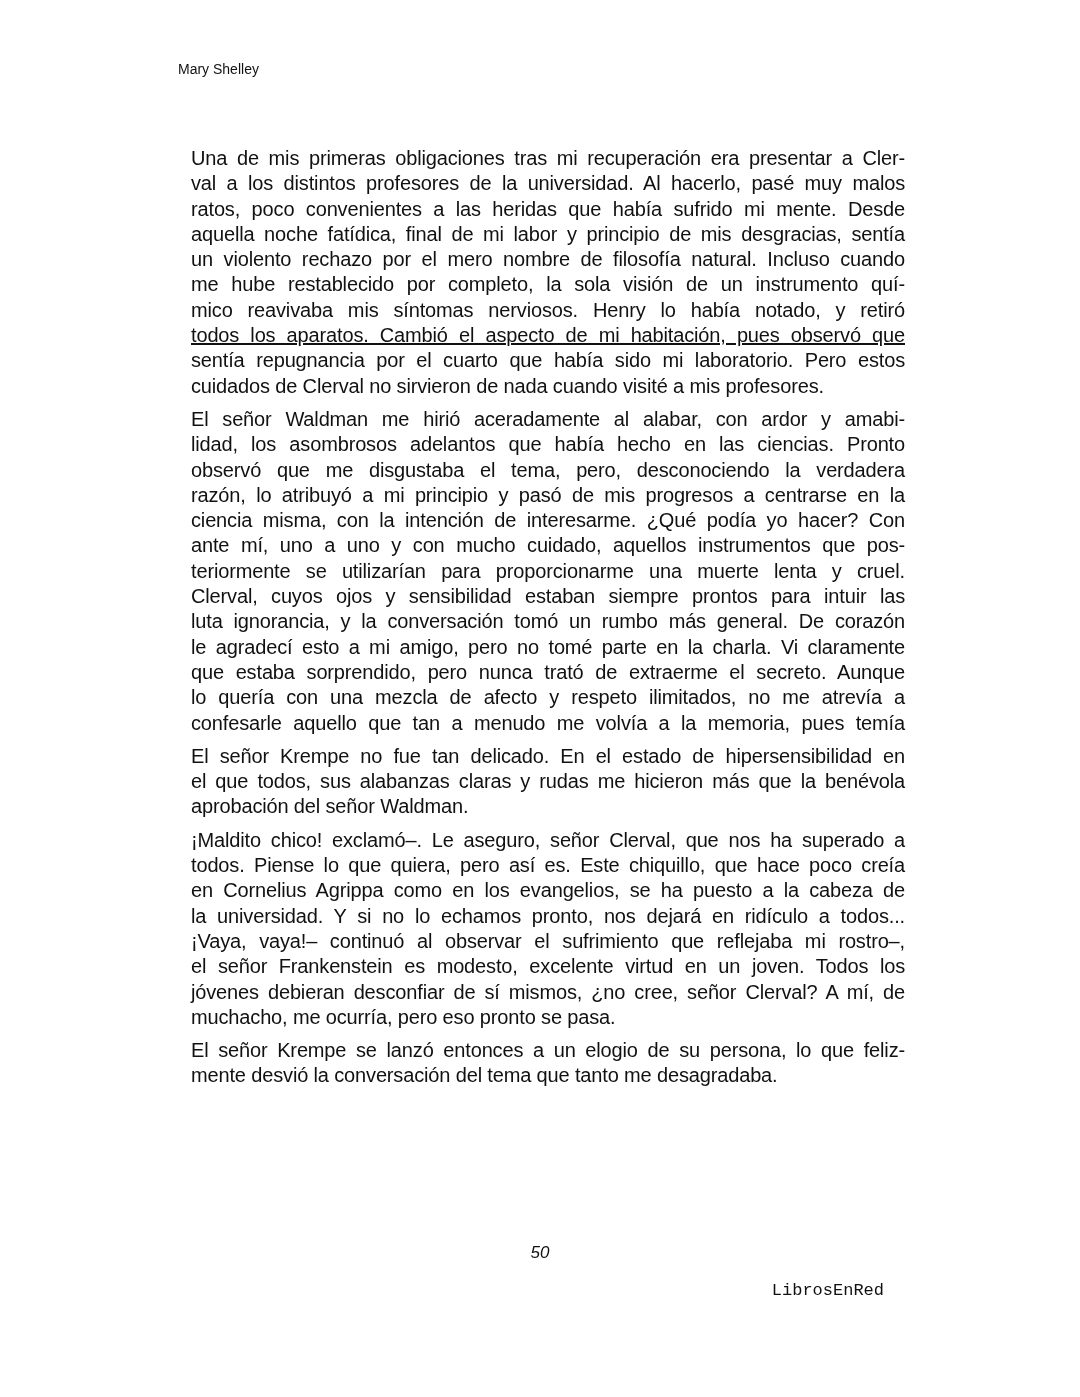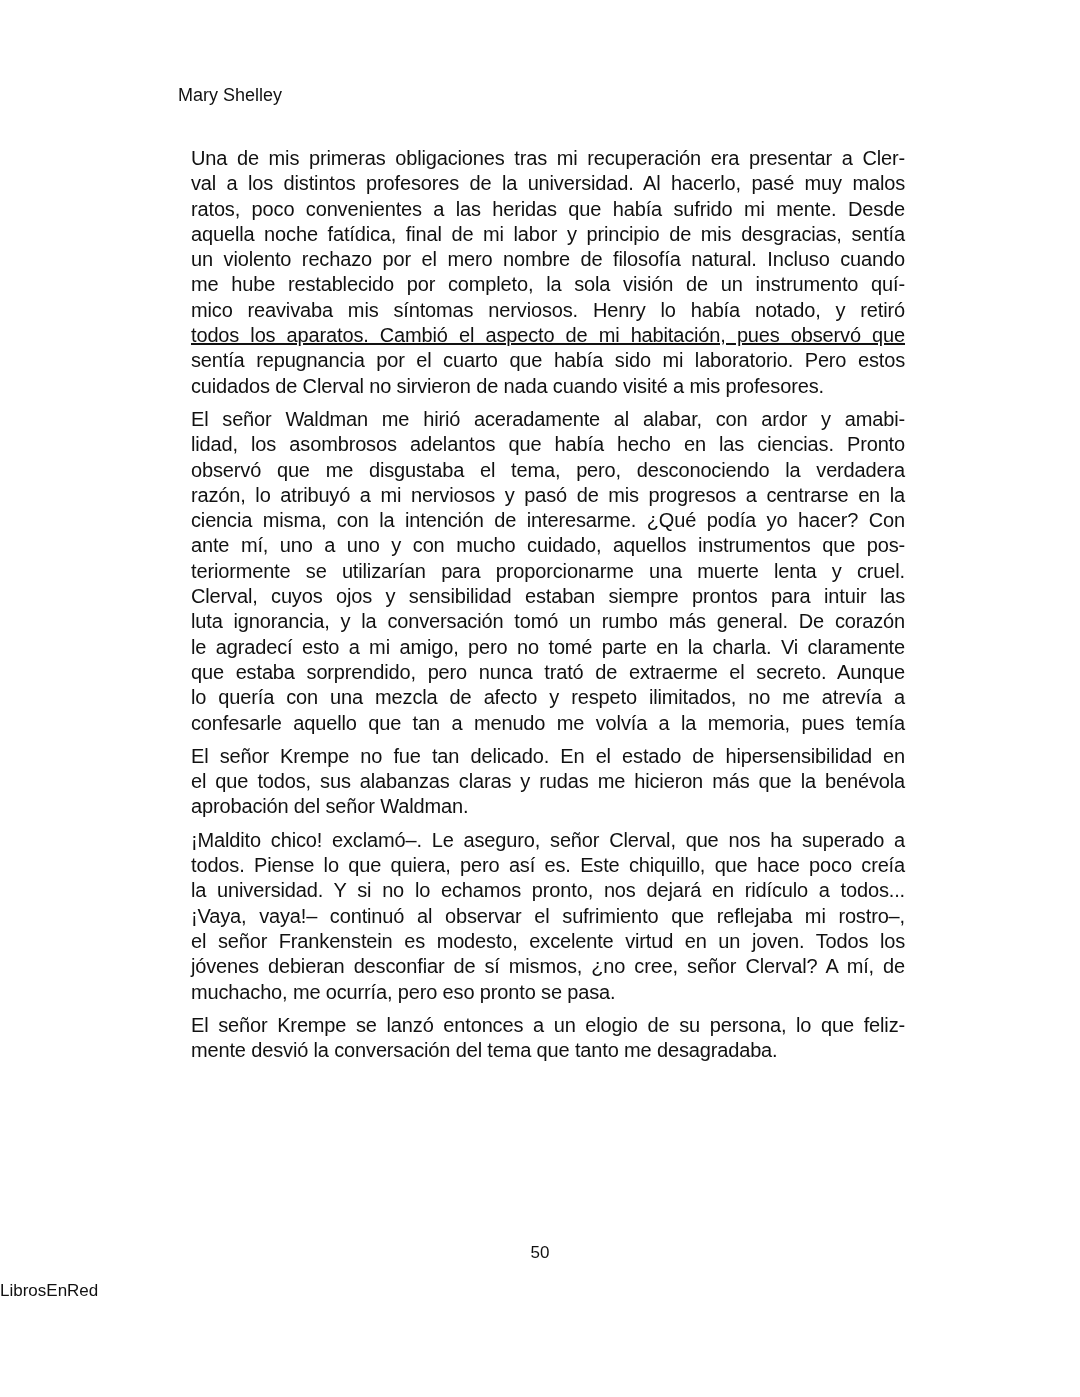--- a/index.html
+++ b/index.html
@@ -1,25 +1,25 @@
 <!DOCTYPE html>
 <html><head>
 <meta charset="utf-8">
 <style>
   html, body { margin: 0; padding: 0; background: #ffffff; }
   body { width: 1080px; height: 1397px; position: relative; overflow: hidden;
          font-family: "Liberation Sans", "DejaVu Sans", sans-serif; color: #111111; }
-  .running-head { position: absolute; left: 178px; top: 84px; font-size: 18px; line-height: 22px; }
+  .running-head { position: absolute; left: 178px; top: 58px; font-size: 14px; line-height: 22px; }
   .body-text { position: absolute; left: 175px; top: 146px; width: 730px; }
   .body-text p { margin: 0 0 8px 16px; font-size: 20px; line-height: 25.3px; text-align: justify;
                  hyphens: manual; letter-spacing: -0.15px; word-spacing: 0px; }
   .line { display: block; text-align: justify; text-align-last: justify; white-space: nowrap; }
   .line.last { text-align-last: left; }
-  .page-number { position: absolute; left: 0; width: 1080px; top: 1243px; text-align: center; font-size: 17px; }
-  .footer { position: absolute; left: 0; width: 884px; top: 1281px; text-align: left; font-size: 17px; }
+  .page-number { position: absolute; left: 0; width: 1080px; top: 1243px; text-align: center; font-size: 17px; font-style: italic; }
+  .footer { position: absolute; left: 0; width: 884px; top: 1281px; text-align: right; font-size: 17px; font-family: Liberation Mono, monospace; }
 </style>
 </head>
 <body>
 
 <div class="running-head">Mary Shelley</div>
 
 <div class="body-text">
   <p>
       <span class="line" style="white-space: normal;">Una de mis primeras obligaciones tras mi recuperación era presentar a Cler-</span>
       <span class="line" style="white-space: normal;">val a los distintos profesores de la universidad. Al hacerlo, pasé muy malos</span>
@@ -29,39 +29,40 @@
       <span class="line" style="white-space: normal;">me hube restablecido por completo, la sola visión de un instrumento quí-</span>
       <span class="line" style="white-space: normal;">mico reavivaba mis síntomas nerviosos. Henry lo había notado, y retiró</span>
       <span class="line" style="white-space: normal; text-decoration: underline;">todos los aparatos. Cambió el aspecto de mi habitación, pues observó que</span>
       <span class="line" style="white-space: normal;">sentía repugnancia por el cuarto que había sido mi laboratorio. Pero estos</span>
       <span class="line last">cuidados de Clerval no sirvieron de nada cuando visité a mis profesores.</span>
     </p>
   <p>
       <span class="line" style="white-space: normal;">El señor Waldman me hirió aceradamente al alabar, con ardor y amabi-</span>
       <span class="line" style="white-space: normal;">lidad, los asombrosos adelantos que había hecho en las ciencias. Pronto</span>
       <span class="line" style="white-space: normal;">observó que me disgustaba el tema, pero, desconociendo la verdadera</span>
-      <span class="line" style="white-space: normal;">razón, lo atribuyó a mi nerviosos y pasó de mis progresos a centrarse en la</span>
+      <span class="line" style="white-space: normal;">razón, lo atribuyó a mi principio y pasó de mis progresos a centrarse en la</span>
       <span class="line" style="white-space: normal;">ciencia misma, con la intención de interesarme. ¿Qué podía yo hacer? Con</span>
       <span class="line" style="white-space: normal;">ante mí, uno a uno y con mucho cuidado, aquellos instrumentos que pos-</span>
       <span class="line" style="white-space: normal;">teriormente se utilizarían para proporcionarme una muerte lenta y cruel.</span>
       <span class="line" style="white-space: normal;">Clerval, cuyos ojos y sensibilidad estaban siempre prontos para intuir las</span>
       <span class="line" style="white-space: normal;">luta ignorancia, y la conversación tomó un rumbo más general. De corazón</span>
       <span class="line" style="white-space: normal;">le agradecí esto a mi amigo, pero no tomé parte en la charla. Vi claramente</span>
       <span class="line" style="white-space: normal;">que estaba sorprendido, pero nunca trató de extraerme el secreto. Aunque</span>
       <span class="line" style="white-space: normal;">lo quería con una mezcla de afecto y respeto ilimitados, no me atrevía a</span>
       <span class="line" style="white-space: normal;">confesarle aquello que tan a menudo me volvía a la memoria, pues temía</span>
     </p>
   <p>
       <span class="line" style="white-space: normal;">El señor Krempe no fue tan delicado. En el estado de hipersensibilidad en</span>
       <span class="line" style="white-space: normal;">el que todos, sus alabanzas claras y rudas me hicieron más que la benévola</span>
       <span class="line last">aprobación del señor Waldman.</span>
     </p>
   <p>
       <span class="line" style="white-space: normal;">¡Maldito chico! exclamó–. Le aseguro, señor Clerval, que nos ha superado a</span>
       <span class="line" style="white-space: normal;">todos. Piense lo que quiera, pero así es. Este chiquillo, que hace poco creía</span>
+      <span class="line" style="white-space: normal;">en Cornelius Agrippa como en los evangelios, se ha puesto a la cabeza de</span>
       <span class="line" style="white-space: normal;">la universidad. Y si no lo echamos pronto, nos dejará en ridículo a todos...</span>
       <span class="line" style="white-space: normal;">¡Vaya, vaya!– continuó al observar el sufrimiento que reflejaba mi rostro–,</span>
       <span class="line" style="white-space: normal;">el señor Frankenstein es modesto, excelente virtud en un joven. Todos los</span>
       <span class="line" style="white-space: normal;">jóvenes debieran desconfiar de sí mismos, ¿no cree, señor Clerval? A mí, de</span>
       <span class="line last">muchacho, me ocurría, pero eso pronto se pasa.</span>
     </p>
   <p>
       <span class="line" style="white-space: normal;">El señor Krempe se lanzó entonces a un elogio de su persona, lo que feliz-</span>
       <span class="line last">mente desvió la conversación del tema que tanto me desagradaba.</span>
     </p>

